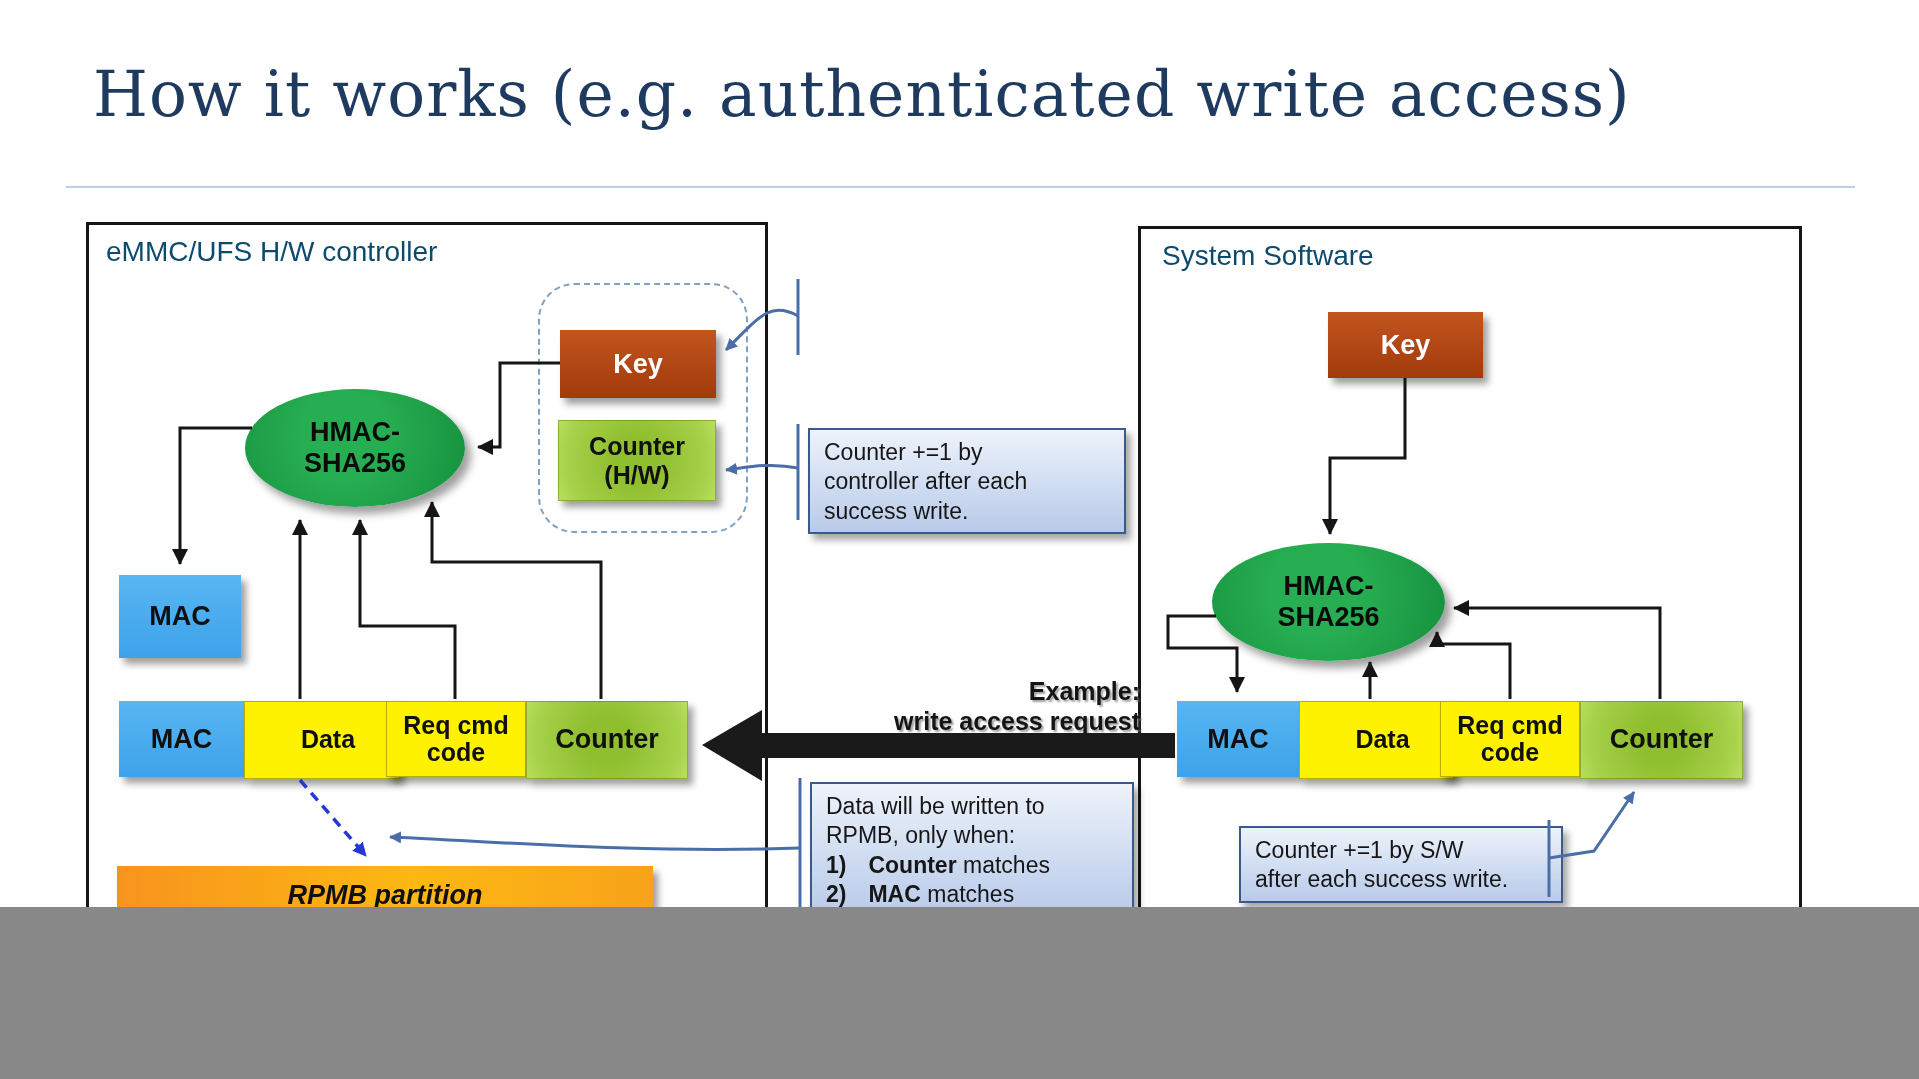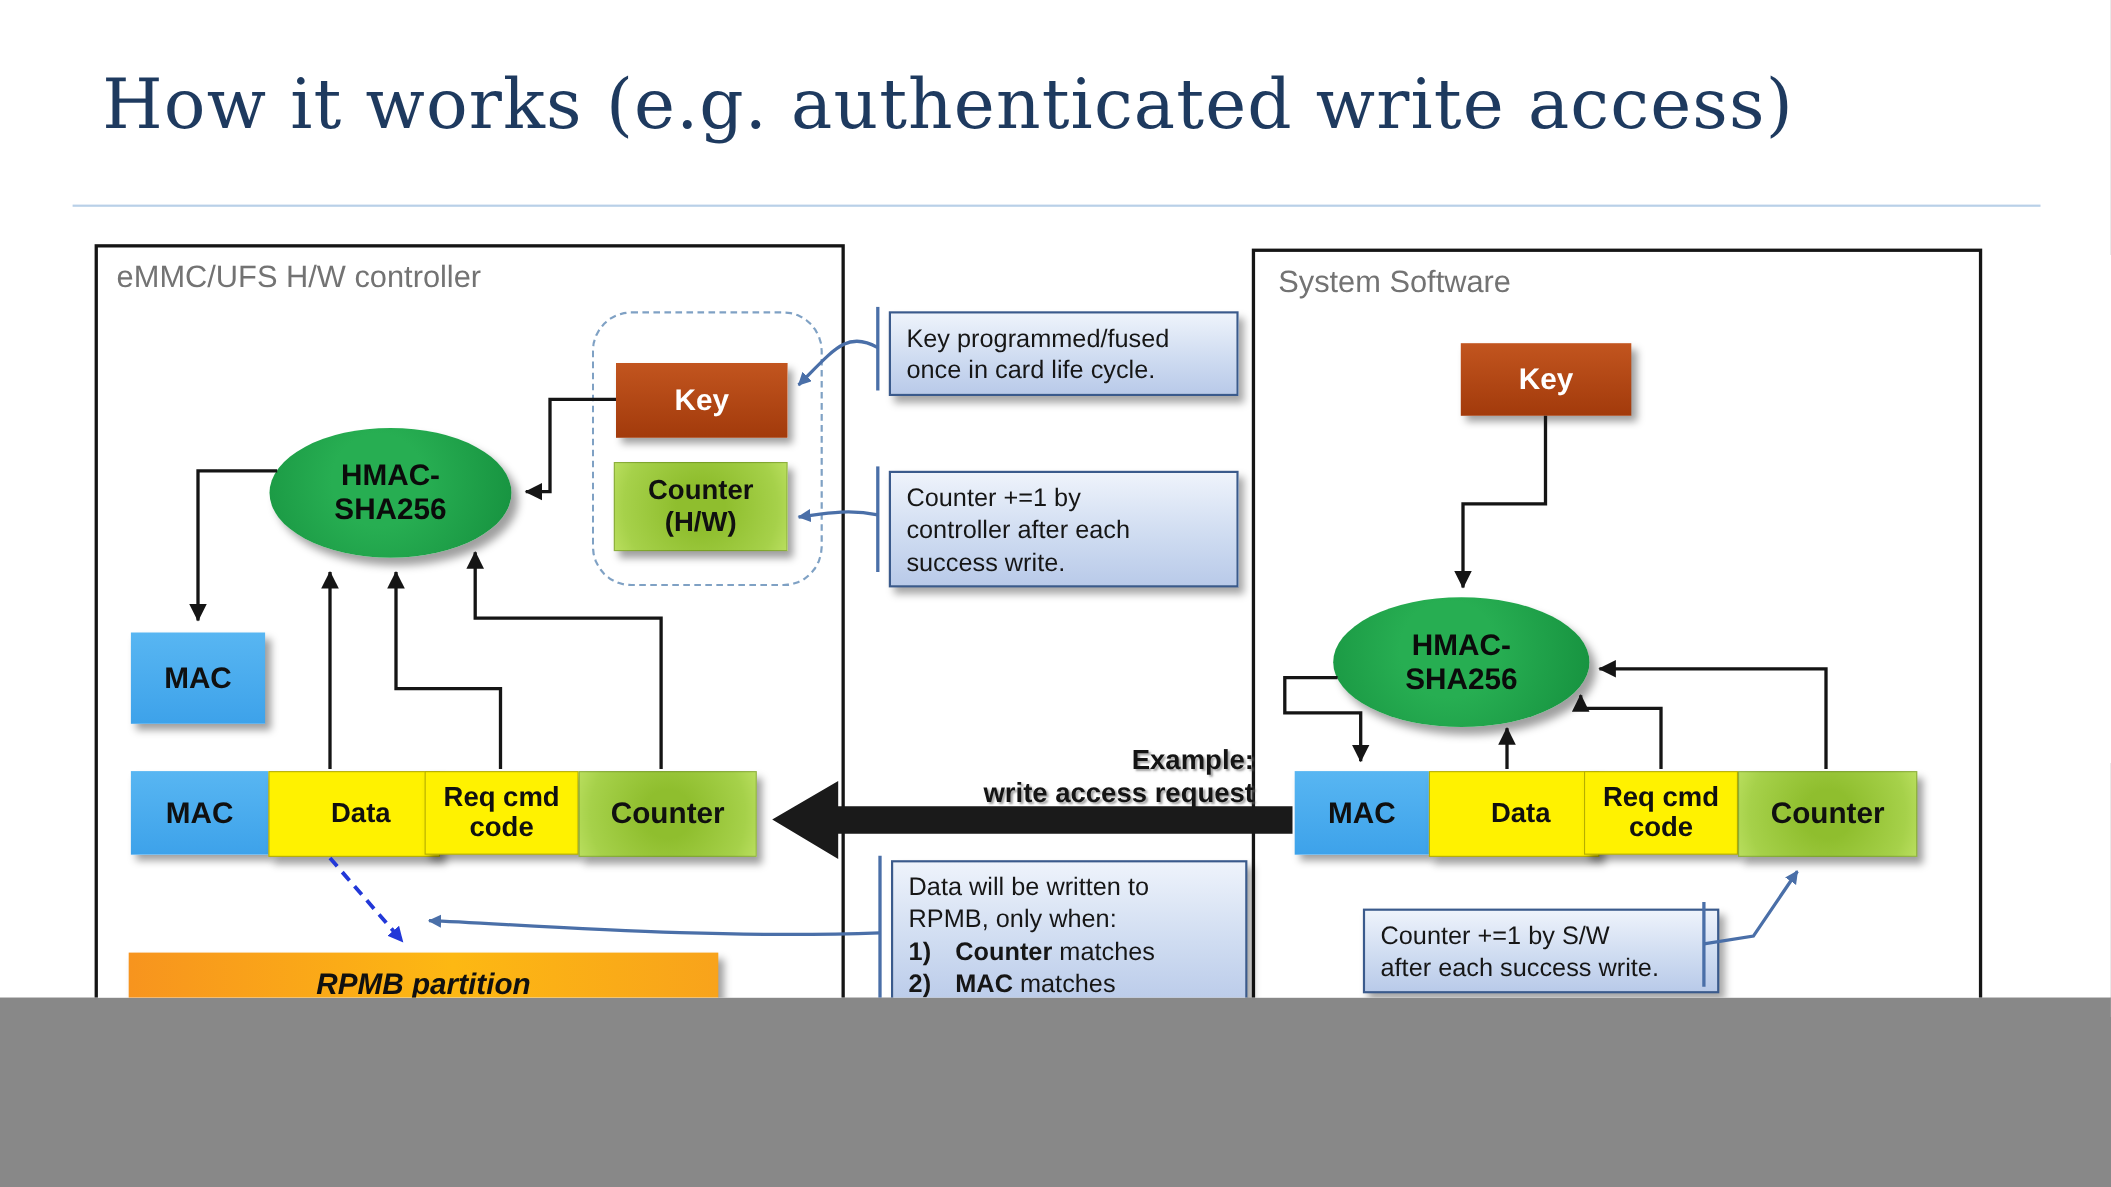--- a/index.html
+++ b/index.html
@@ -5,21 +5,21 @@
   html,body{margin:0;padding:0;background:#888;}
   .slide{position:relative;width:1919px;height:907px;background:#ffffff;overflow:hidden;
          font-family:"Liberation Sans",sans-serif;}
   .abs{position:absolute;}
   
   .title{left:93px;top:58px;width:1700px;font-family:"DejaVu Serif","Liberation Serif",serif;
          font-size:63px;color:#1E3A5F;letter-spacing:1px;white-space:nowrap;}
   .title-rule{left:66px;top:186px;width:1789px;height:2px;background:#b9d0e8;}
   
   .panel{border:3px solid #151515;background:#ffffff;}
-  .panel-label{font-size:28px;color:#737373;}
+  .panel-label{font-size:28px;color:#0c4a6e;}
   
   .dbox{display:flex;align-items:center;justify-content:center;text-align:center;
         font-weight:bold;color:#101010;box-shadow:5px 6px 7px rgba(0,0,0,0.38);}
   .blue{background:linear-gradient(180deg,#58b6f2,#3da2ea);font-size:27px;}
   .yellow{background:#fff200;border:1px solid rgba(90,90,0,0.45);font-size:25px;line-height:1.1;padding-left:12px;}
   .greenbox{background:radial-gradient(circle at 50% 50%,#8fbe2e 25%,#a6d14a 80%,#b9de5e 100%);
             border:1px solid rgba(60,90,0,0.35);font-size:25px;line-height:1.15;}
   .keybox{background:linear-gradient(180deg,#c2551f,#a23a0b);color:#ffffff;font-size:27px;}
   .ellipse{border-radius:50%;background:radial-gradient(circle at 45% 40%,#27ae52 30%,#179340 90%);
            display:flex;align-items:center;justify-content:center;text-align:center;
@@ -95,24 +95,20 @@
       <div>HMAC-</div>
       <div>SHA256</div>
     </div>
   </div>
 
   <div class="abs dbox blue" style="left:1177px;top:701px;width:122px;height:76px;">MAC</div>
   <div class="abs dbox yellow" style="left:1299px;top:701px;width:141px;height:76px;">Data</div>
   <div class="abs dbox yellow" style="left:1440px;top:701px;width:140px;height:76px;padding:0 8px;box-sizing:border-box;">Req cmd code</div>
   <div class="abs dbox greenbox" style="left:1580px;top:701px;width:161px;height:76px;font-size:27px;">Counter</div>
 
-  <div class="abs callout" style="left:808px;top:283px;width:290px;">
-    <div>Key programmed/fused</div>
-    <div>once in card life cycle.</div>
-  </div>
 
   <div class="abs callout" style="left:808px;top:428px;width:290px;">
     <div>Counter +=1 by</div>
     <div>controller after each</div>
     <div>success write.</div>
   </div>
 
   <div class="abs callout" style="left:810px;top:782px;width:296px;">
     <div>Data will be written to</div>
     <div>RPMB, only when:</div>

